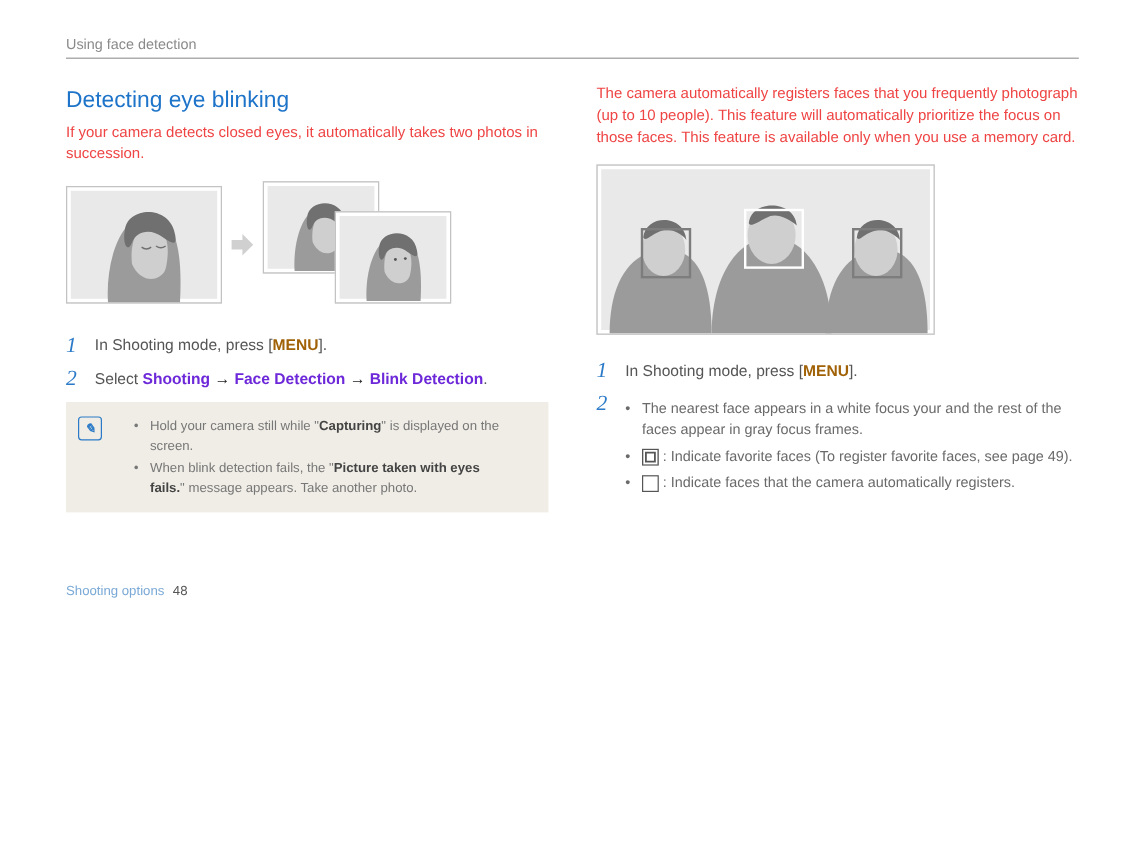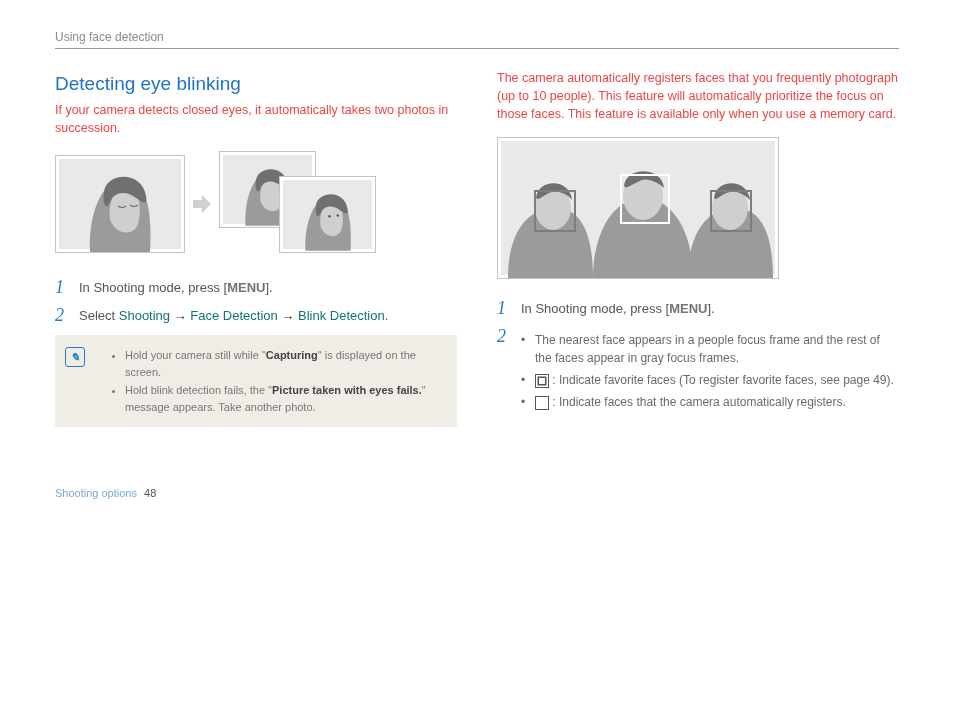--- a/index.html
+++ b/index.html
@@ -69,22 +69,22 @@
     position:absolute; left:50%; bottom:0; transform:translateX(-50%);
   }
   .step {
     display:flex; gap:10px; font-size:13px; color:#555; margin:0 0 8px 0;
   }
   .step .num {
     color:#2a7ac7; font-style:italic; font-family: "Times New Roman", serif; font-size:18px; line-height:1;
     min-width:14px;
   }
   .step .txt { line-height:1.5; }
-  .kbd { font-weight:bold; color:#737373; }
-  .strong { font-weight:normal; color:#0f766e; }
+  .kbd { font-weight:bold; color:#a16207; }
+  .strong { font-weight:bold; color:#6d28d9; }
   .arrow { color:#222; font-weight:bold; }
   .notebox {
     background:#f0ede6;
     display:flex;
     gap:10px;
     padding:10px 12px 10px 10px;
     margin-top:10px;
   }
   .notebox .noteicon {
     width:18px;height:18px;border:1.5px solid #2a7ac7;border-radius:3px;
@@ -174,21 +174,21 @@
         </div>
       </div>
 
       <div class="notebox">
         <div class="noteicon">✎</div>
         <ul>
           <li>
             <span>Hold your camera still while "</span><span class="quoted-strong">Capturing</span><span>" is displayed on the screen.</span>
           </li>
           <li>
-            <span>Hold blink detection fails, the "</span><span class="quoted-strong">Picture taken with eyes fails.</span><span>" message appears. Take another photo.</span>
+            <span>When blink detection fails, the "</span><span class="quoted-strong">Picture taken with eyes fails.</span><span>" message appears. Take another photo.</span>
           </li>
         </ul>
       </div>
     </div>
 
     <div class="col">
       <p class="intro">The camera automatically registers faces that you frequently photograph (up to 10 people). This feature will automatically prioritize the focus on those faces. This feature is available only when you use a memory card.</p>
 
       <div class="group-frame">
         <svg width="280" height="140" viewBox="0 0 280 140" style="position:absolute;left:0;top:0">
@@ -218,21 +218,21 @@
         <div class="txt">
           <span>In Shooting mode, press [</span><span class="kbd">MENU</span><span>].</span>
         </div>
       </div>
       <div class="step">
         <div class="num">2</div>
         <div class="txt">
           <ul class="sub-bullets">
             <li>
                 <span class="dot">•</span>
-                <span>The nearest face appears in a people focus frame and the rest of the faces appear in gray focus frames.</span>
+                <span>The nearest face appears in a white focus your and the rest of the faces appear in gray focus frames.</span>
               </li>
             <li>
                 <span class="dot">•</span>
                 <span><span class="tiny-double"></span><span> : Indicate favorite faces (To register favorite faces, see page 49).</span></span>
               </li>
             <li>
                 <span class="dot">•</span>
                 <span><span class="tiny-single"></span><span> : Indicate faces that the camera automatically registers.</span></span>
               </li>
           </ul>

